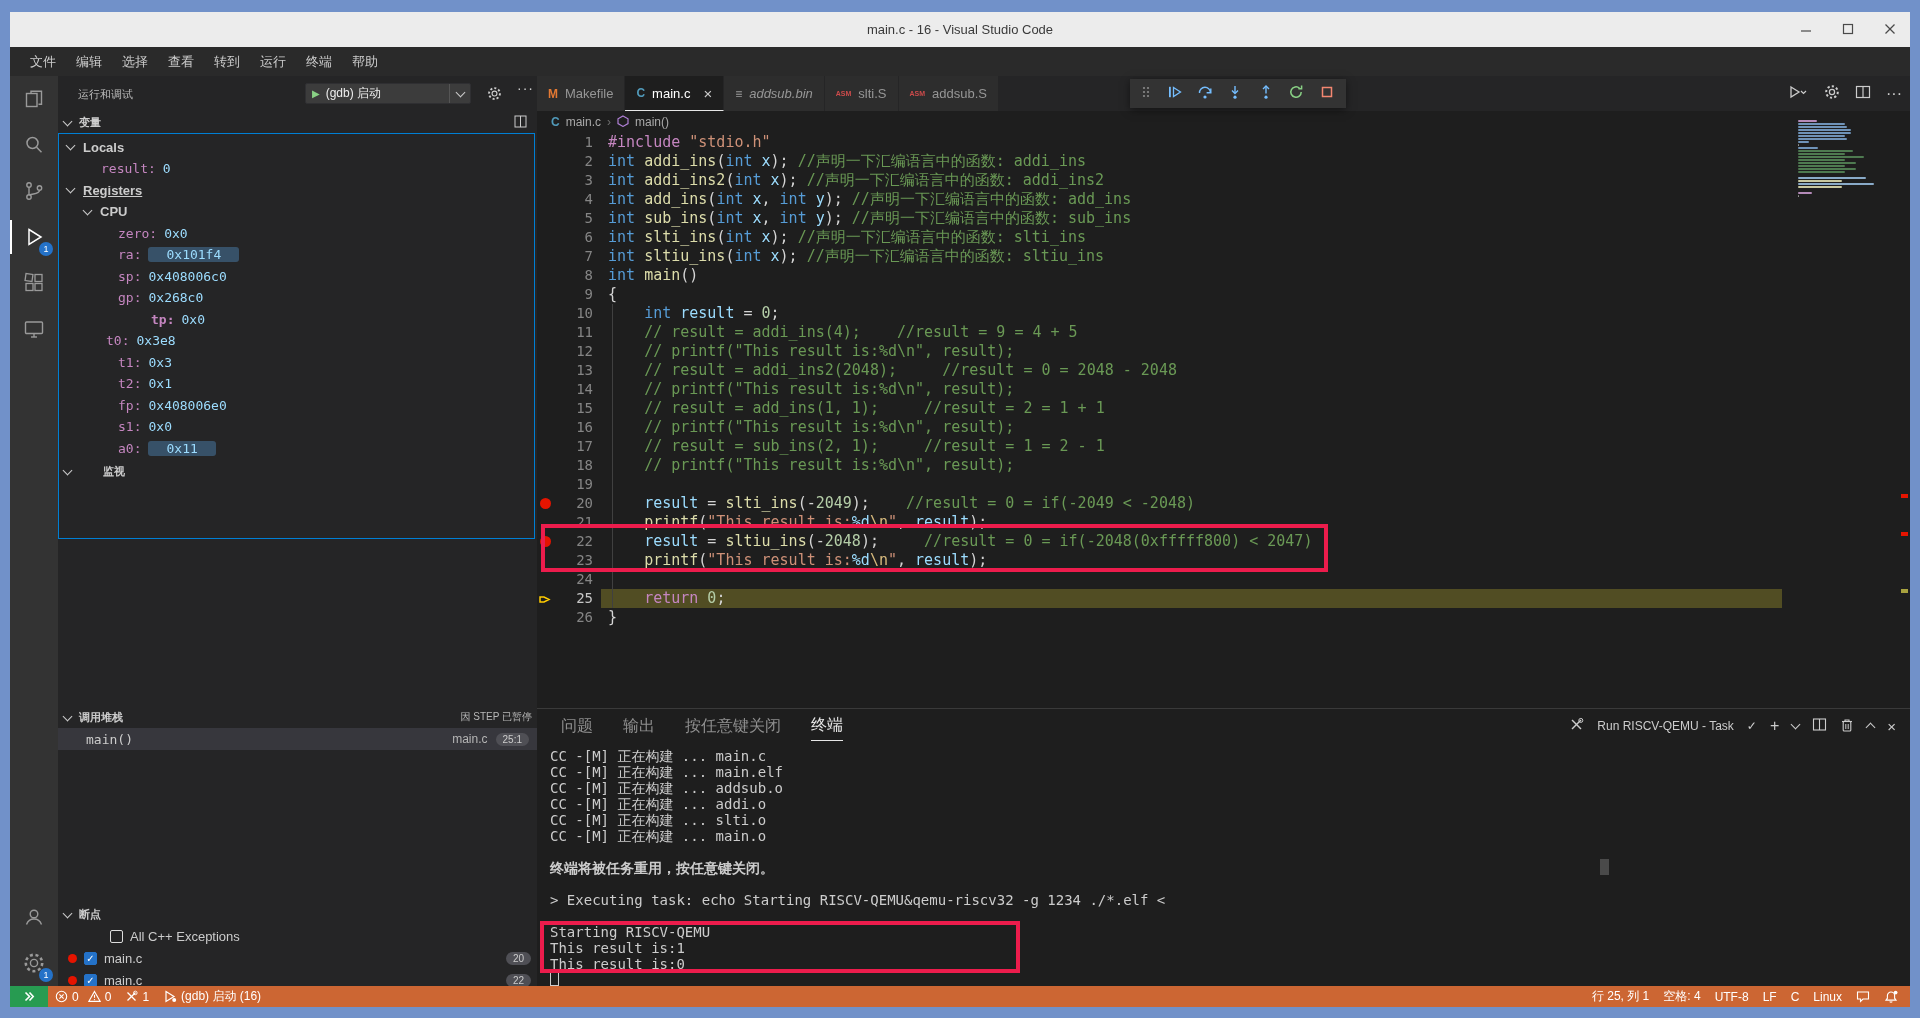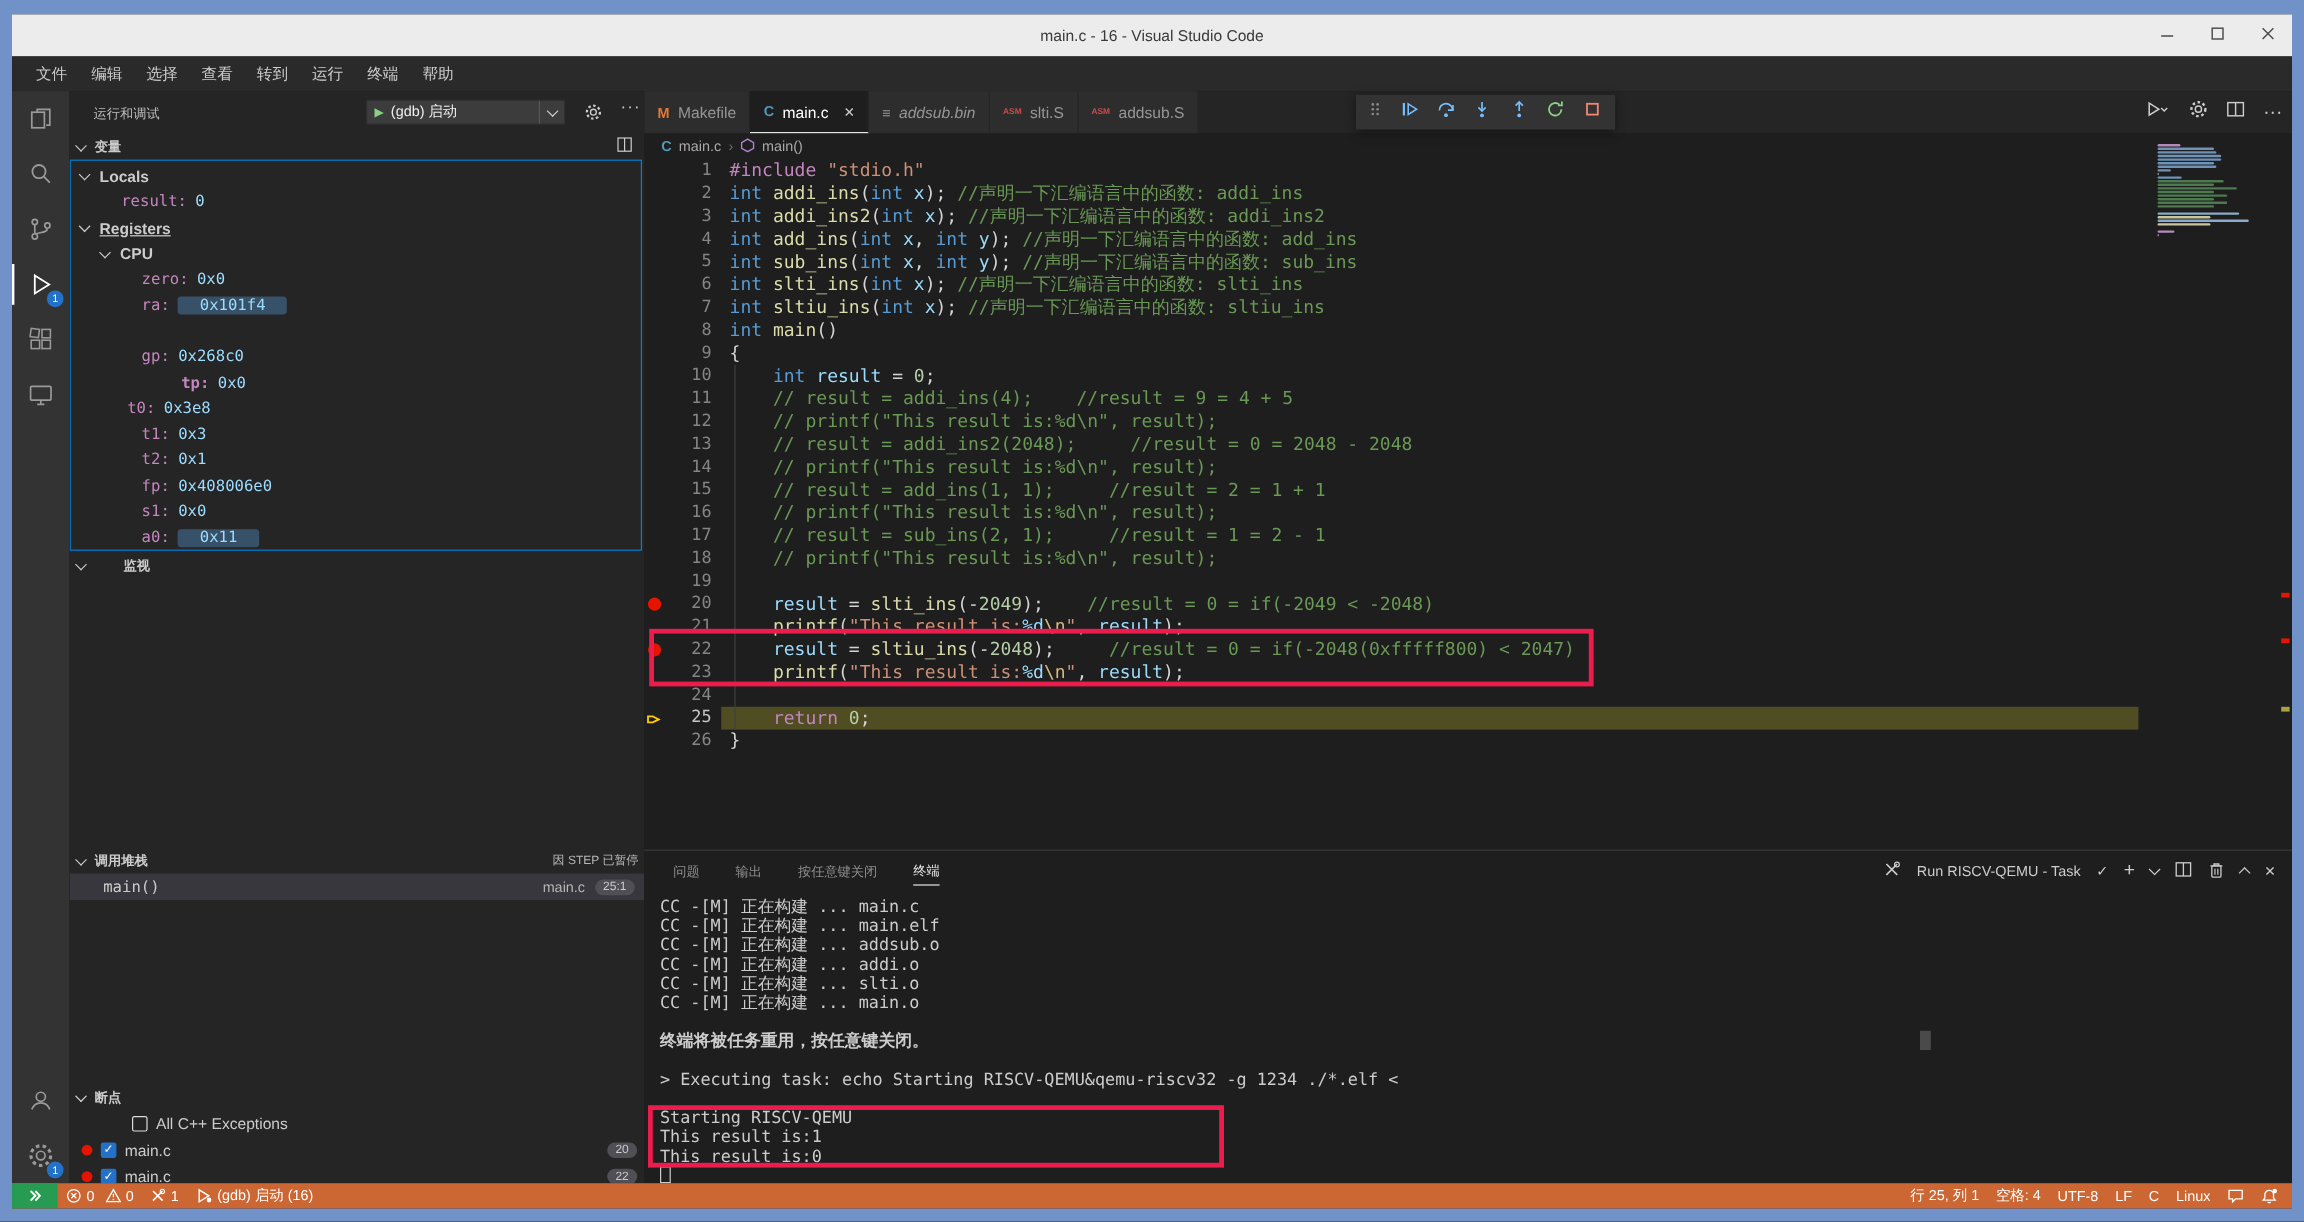--- a/index.html
+++ b/index.html
@@ -30,21 +30,21 @@
   .cfg{position:absolute;left:247px;top:7px;width:166px;height:21px;background:#3c3c3c;border:1px solid #2f2f32;
        border-radius:2px;display:flex;align-items:center;font-size:12px;color:#eeeeee;padding-left:6px;box-sizing:border-box;}
   .cfg .play{color:#89d185;font-size:10px;margin-right:6px;}
   .cfg .cfg-chev{margin-left:auto;width:20px;height:100%;border-left:1px solid #555;display:flex;align-items:center;justify-content:center;}
   .chev{display:inline-block;width:6px;height:6px;border-right:1.2px solid #cccccc;border-bottom:1.2px solid #cccccc;transform:rotate(45deg);margin-top:-3px;}
   .sb-gear{position:absolute;left:429px;top:10px;color:#cccccc;}
   .sb-dots{position:absolute;left:459px;top:4px;color:#cccccc;font-size:14px;letter-spacing:1px;}
   .sect{position:absolute;left:0;width:100%;height:22px;display:flex;align-items:center;font-size:11px;
         font-weight:bold;color:#cccccc;gap:8px;padding-left:6px;box-sizing:border-box;}
   .sect .chev{margin-top:-2px;}
-  .vars-box{position:absolute;left:0;top:57px;width:477px;height:326px;border:1px solid #007fd4;box-sizing:border-box;overflow:hidden;}
+  .vars-box{position:absolute;left:0;top:57px;width:477px;height:406px;border:1px solid #007fd4;box-sizing:border-box;overflow:hidden;}
   .var-row{position:absolute;left:0;width:100%;height:22px;display:flex;align-items:center;
            font-family:"DejaVu Sans Mono",monospace;font-size:13px;color:#cccccc;}
   .vscope{font-family:"Liberation Sans",sans-serif;font-size:13px;font-weight:bold;color:#cccccc;}
   .vname{color:#c586c0;}
   .vval{color:#9cdcfe;margin-left:7px;}
   .vval.chip{background:rgba(86,156,214,.38);border-radius:3px;padding:0 18px;}
   .cs-status{position:absolute;right:5px;font-weight:normal;font-size:10px;color:#b8b8b8;}
   .frame-row{position:absolute;left:0;top:652px;width:100%;height:22px;background:#37373d;display:flex;align-items:center;
              font-family:"DejaVu Sans Mono",monospace;font-size:13px;color:#cccccc;}
   .frame-name{margin-left:28px;}
@@ -87,21 +87,21 @@
   .cur-arrow{position:absolute;left:1px;top:3px;}
   .tk-kw{color:#569cd6}.tk-fn{color:#dcdcaa}.tk-var{color:#9cdcfe}.tk-num{color:#b5cea8}
   .tk-str{color:#ce9178}.tk-cm{color:#6a9955}.tk-pp{color:#c586c0}.tk-esc{color:#d7ba7d}.tk-pl{color:#d4d4d4}
   .indent-guide{position:absolute;left:75px;top:228px;width:1px;height:304px;background:#404040;}
   .minimap{position:absolute;left:1259px;top:44px;width:90px;height:170px;}
   .mm-bar{position:absolute;height:2px;border-radius:1px;}
   .rm{position:absolute;left:1364px;width:7px;height:4px;}
   .annot{position:absolute;border:4px solid #ec1c4c;box-sizing:border-box;z-index:40;}
   
   .panel{position:absolute;left:527px;top:696px;width:1373px;height:278px;background:#1e1e1e;border-top:1px solid #3a3a3a;box-sizing:border-box;}
-  .p-tabs{position:absolute;left:24px;top:0;height:34px;display:flex;gap:30px;align-items:center;font-size:11px;color:#8f8f8f;}
+  .p-tabs{position:absolute;left:24px;top:0;height:34px;display:flex;gap:30px;align-items:center;font-size:16px;color:#8f8f8f;}
   .p-tab{position:relative;padding:4px 0;}
   .p-tab.active{color:#e7e7e7;border-bottom:1.5px solid #e7e7e7;}
   .p-actions{position:absolute;right:14px;top:0;height:34px;display:flex;align-items:center;gap:13px;color:#cccccc;font-size:12px;}
   .term{position:absolute;left:13px;top:39px;font-family:"DejaVu Sans Mono",monospace;font-size:14px;line-height:16px;
         color:#cccccc;white-space:pre;}
   .tl{height:16px;}
   .tl.bold{font-weight:bold;}
   .term-cursor{position:absolute;left:13px;width:9px;height:14px;border:1px solid #cccccc;box-sizing:border-box;}
   .scroll-blob{position:absolute;left:1063px;top:150px;width:9px;height:16px;background:#4a4a4a;}
   
@@ -242,20 +242,24 @@
           <span class="chev" style="margin-left: 25px;"></span>
           <span class="vscope" style="margin-left: 9px;">CPU</span>
         </div>
         <div class="var-row" style="top: 88px;">
           <span class="vname" style="margin-left: 59px;">zero:</span>
           <span class="vval">0x0</span>
         </div>
         <div class="var-row" style="top: 109.5px;">
           <span class="vname" style="margin-left: 59px;">ra:</span>
           <span class="vval chip">0x101f4</span>
+        </div>
+        <div class="var-row" style="top: 131px;">
+          <span class="vname" style="margin-left: 59px;">sp:</span>
+          <span class="vval">0x408006c0</span>
         </div>
         <div class="var-row" style="top: 152.5px;">
           <span class="vname" style="margin-left: 59px;">gp:</span>
           <span class="vval">0x268c0</span>
         </div>
         <div class="var-row" style="top: 174px;">
           <span class="vname" style="margin-left: 92px; font-weight: bold;">tp:</span>
           <span class="vval">0x0</span>
         </div>
         <div class="var-row" style="top: 195.5px;">

